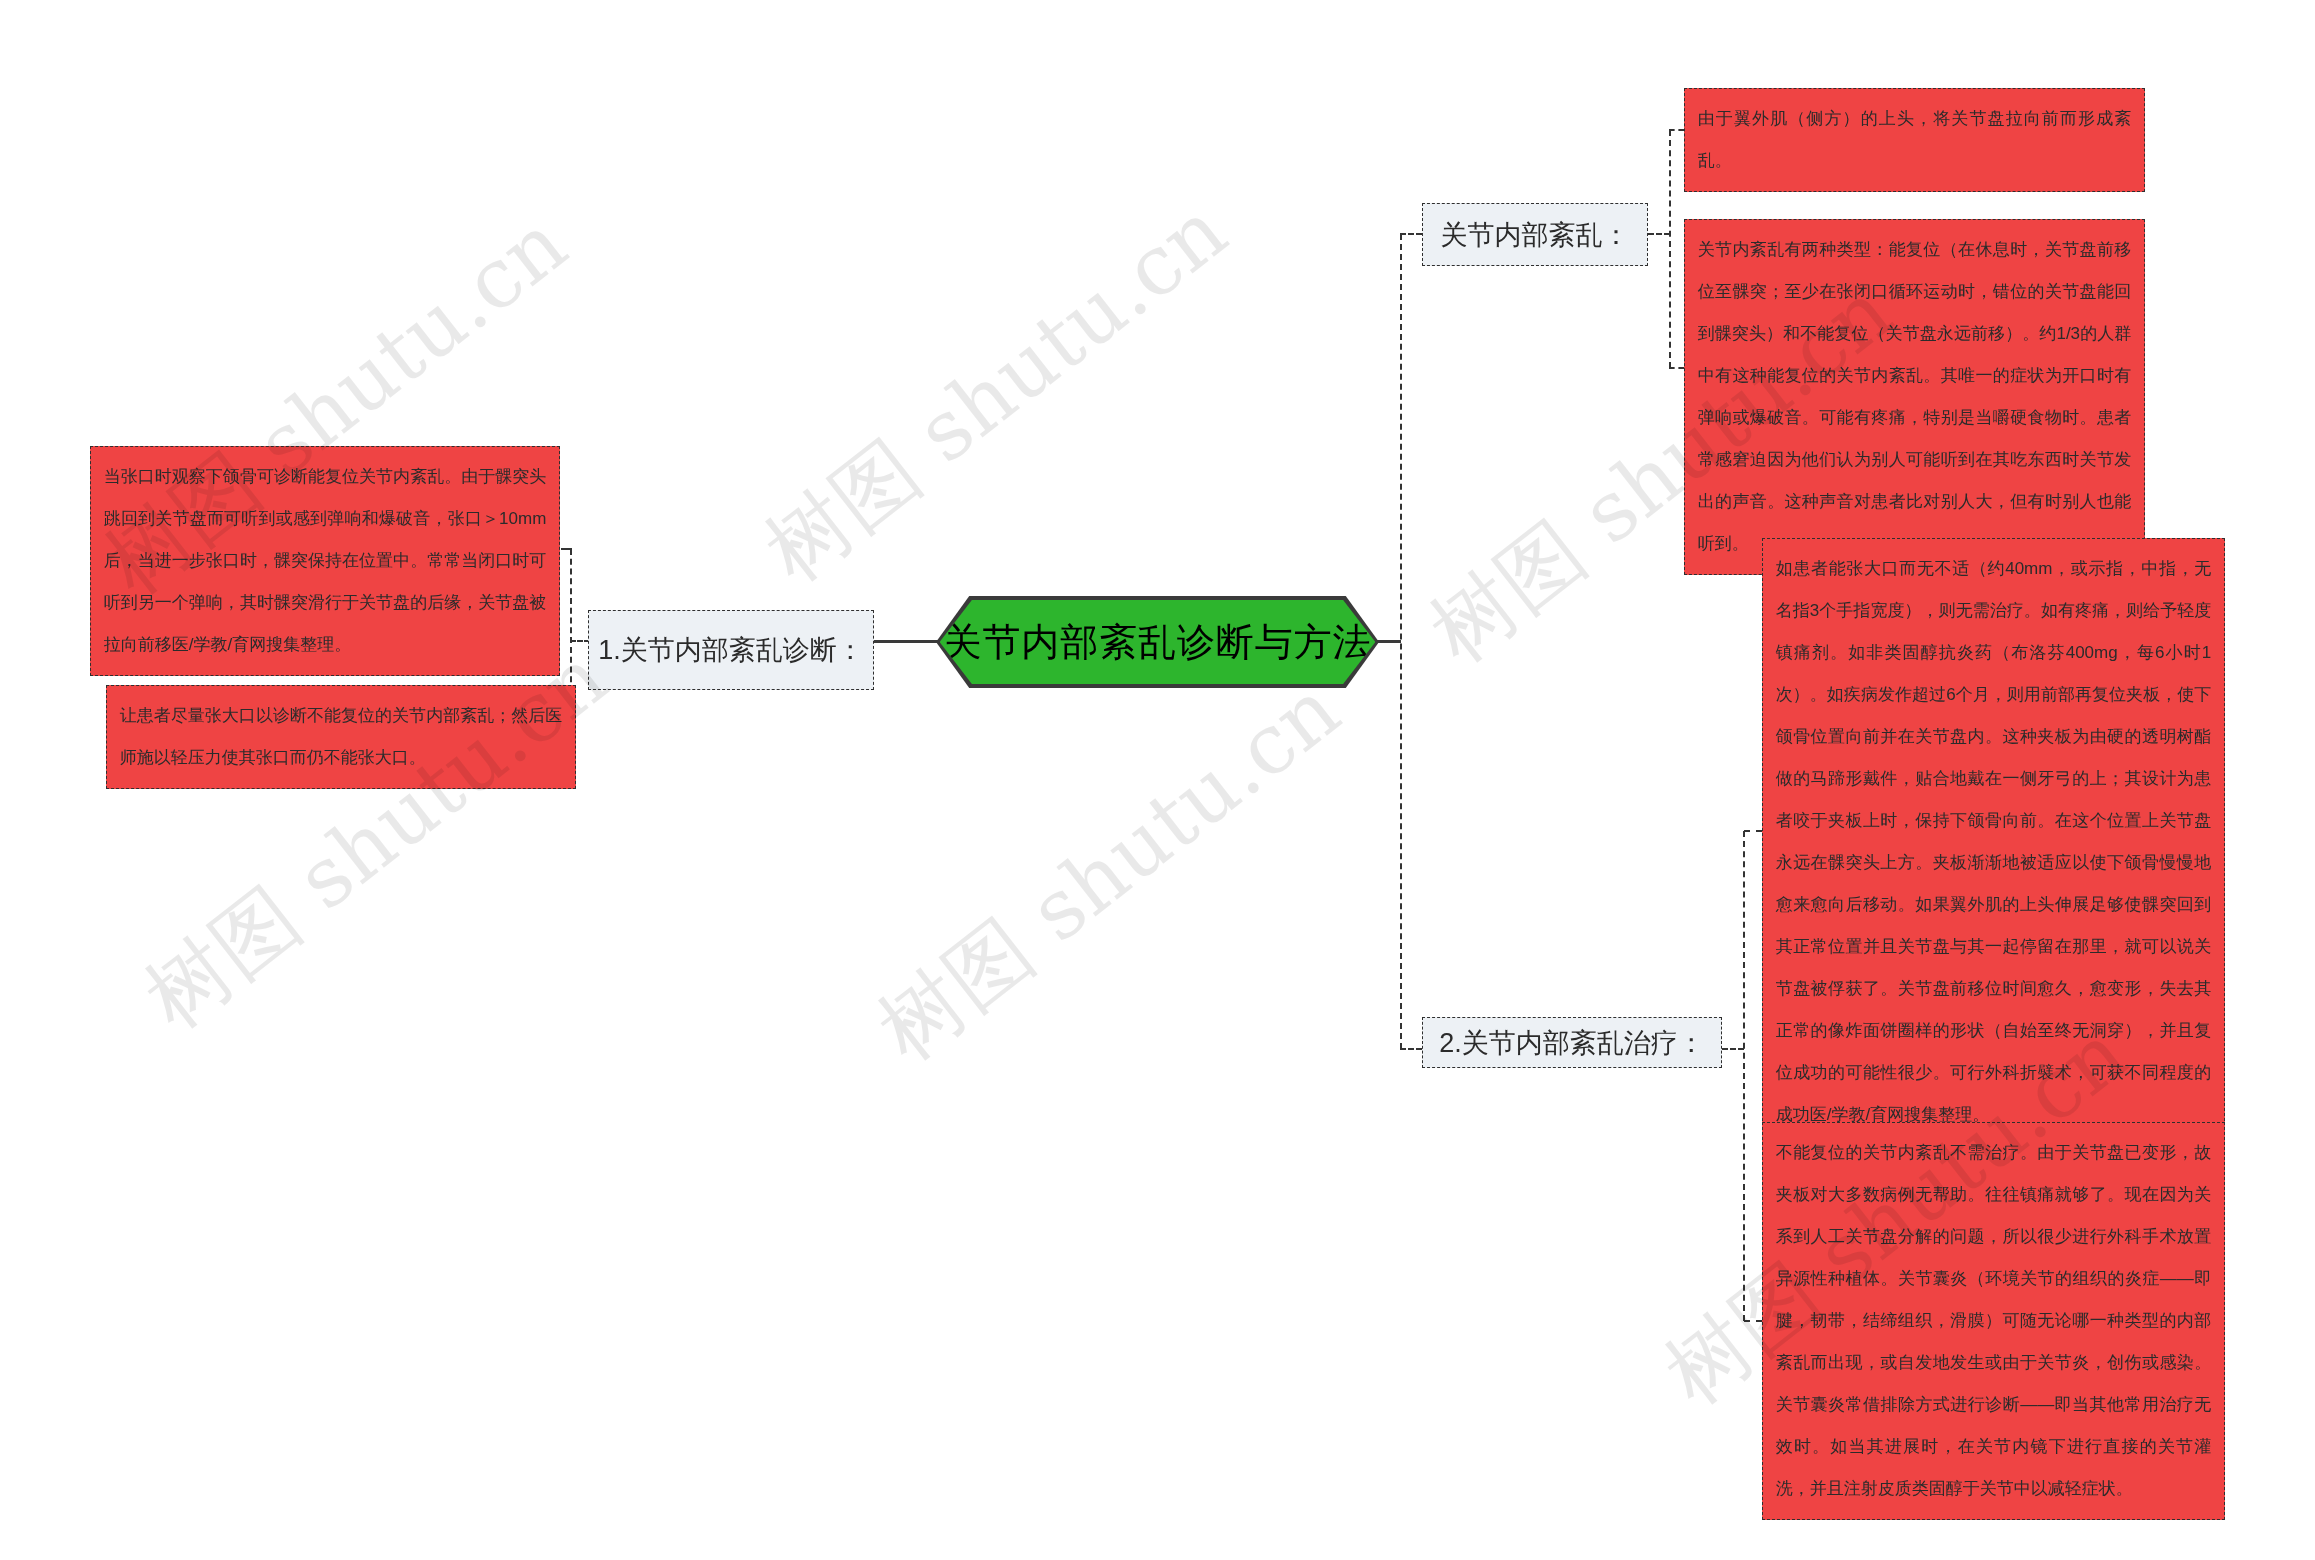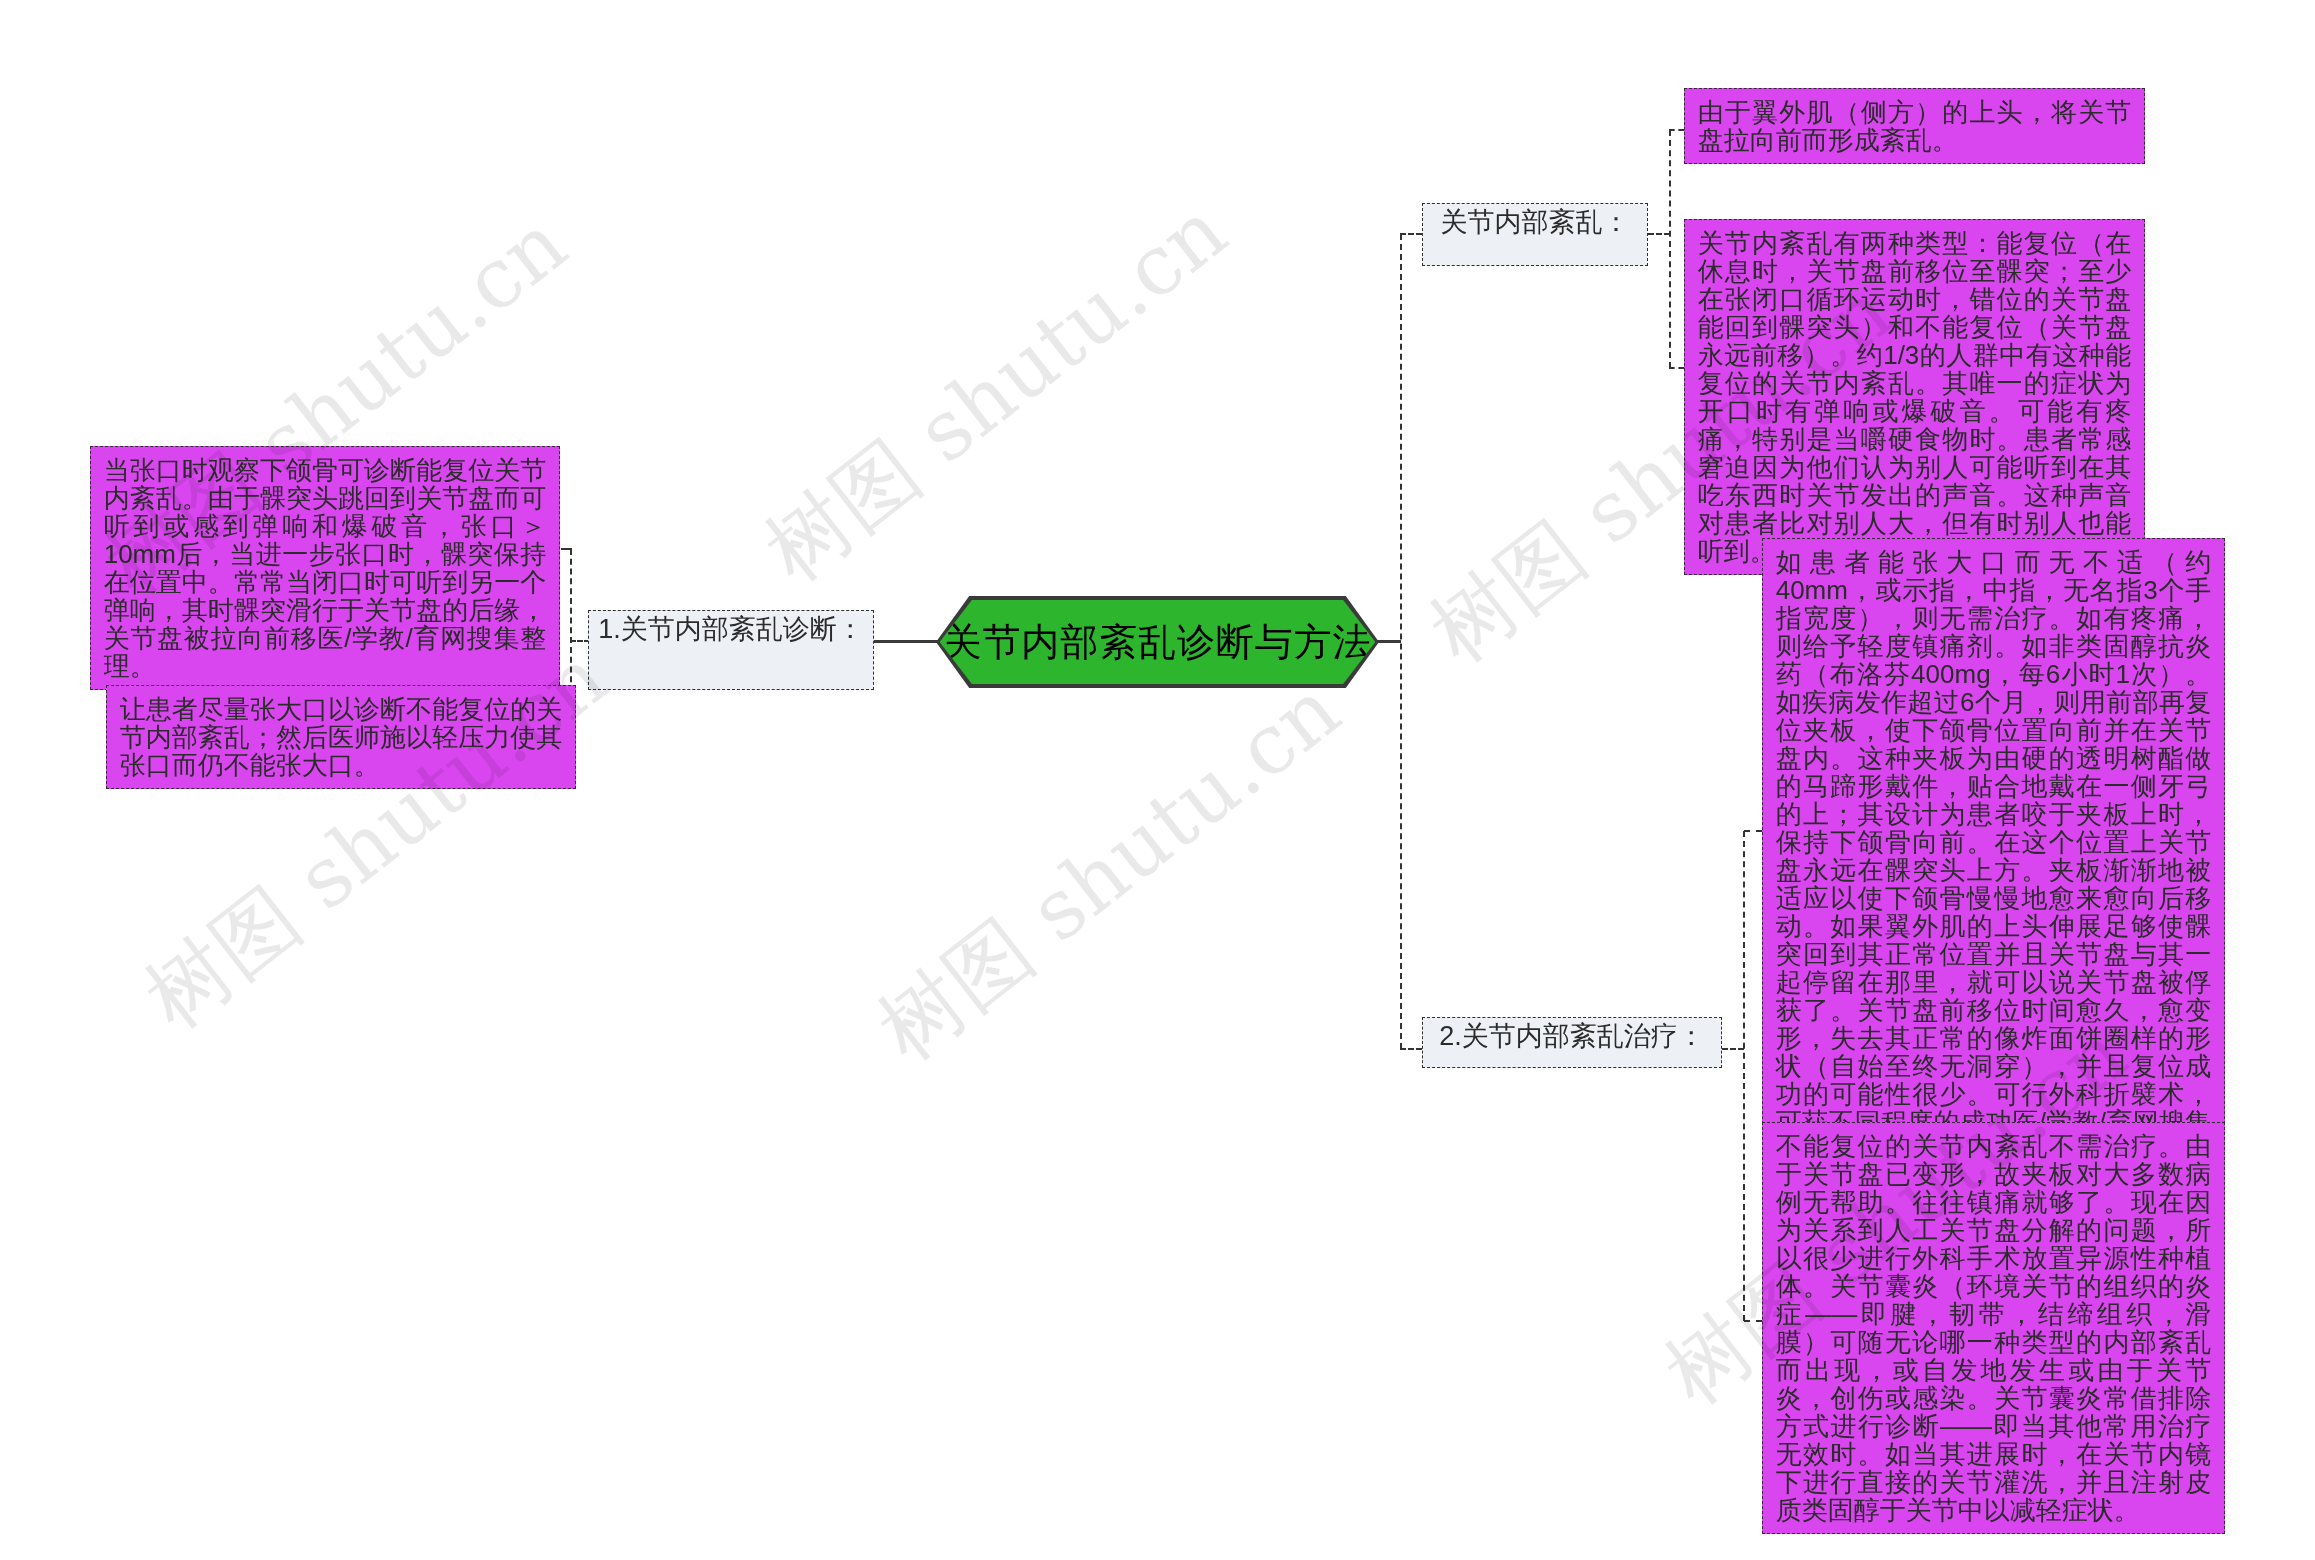--- a/index.html
+++ b/index.html
@@ -24,36 +24,36 @@
     pointer-events:none;
     user-select:none;
   }
   
   .h-dash{position:absolute;border-top:2.7px dashed #333;z-index:1;}
   .v-dash{position:absolute;border-left:2.7px dashed #333;z-index:1;}
   .h-solid{position:absolute;border-top:3.6px solid #3a3a3a;z-index:1;}
   
   .note{
     position:absolute;
-    background:#d946ef;
+    background:#ef4444;
     border:1.8px dashed #2f2f2f;
     padding:9px 12.7px;
-    font-size:26px;
-    line-height:28px;
+    font-size:17px;
+    line-height:42px;
     text-align:justify;
     z-index:2;
     box-sizing:border-box;
   }
   
   .branch{
     position:absolute;
     background:#edf1f5;
     border:1.8px dashed #2f2f2f;
     display:flex;
-    align-items:flex-start;
+    align-items:center;
     justify-content:center;
     font-size:27px;
     z-index:2;
     box-sizing:border-box;
     white-space:nowrap;
   }
   
   .hex-outer{
     position:absolute;
     left:936px;top:596px;width:443px;height:92px;

